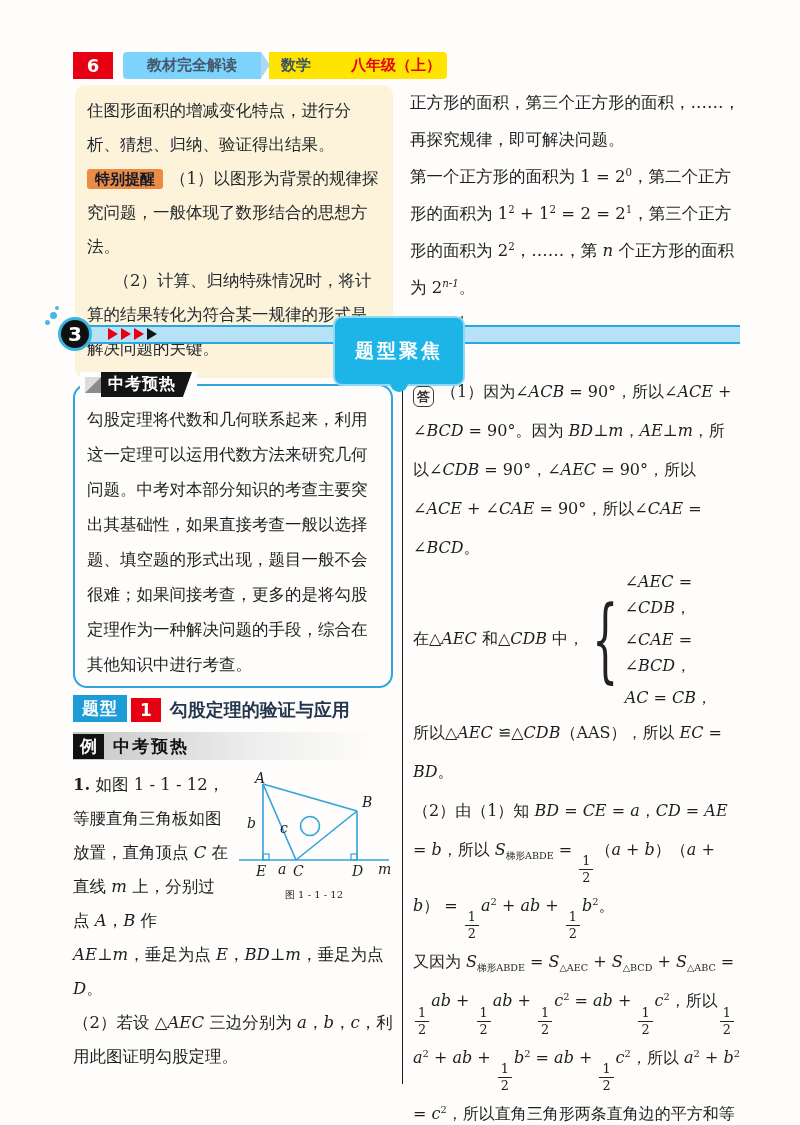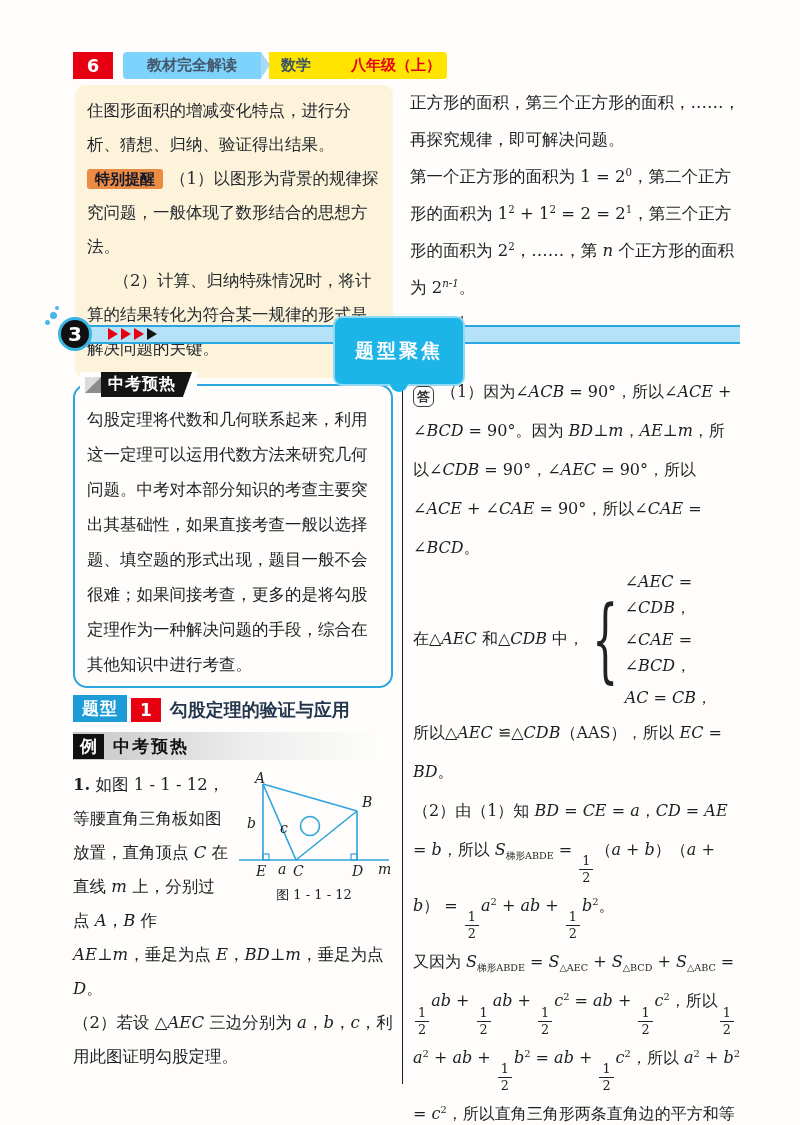--- a/index.html
+++ b/index.html
@@ -79,21 +79,21 @@
              margin-left:4px;font-family:"DejaVu Sans",sans-serif;}
   .topic-title{color:#23364d;font-weight:bold;font-size:18px;margin-left:9px;}
 
   .exrow{display:flex;align-items:center;margin-top:10px;height:28px;
          background:linear-gradient(to right,#c7c7c7,#ededed 55%,#fefdfb 95%);}
   .ex-label{background:#111;color:#fff;font-weight:bold;font-size:17px;padding:1px 7px;flex:none;}
   .ex-source{font-weight:bold;font-size:17px;color:#111;margin-left:9px;letter-spacing:2px;}
 
   .prob{margin-top:8px;}
   .fig{float:right;width:158px;margin:2px 0 2px 5px;text-align:center;}
-  .figcap{font-size:13px;margin-top:0;line-height:22px;}
+  .figcap{font-size:10px;margin-top:0;line-height:22px;}
   .fig svg{display:block;}
 
   .sec2-right{position:absolute;left:413px;top:372px;width:327px;}
   .sec2-right p{margin:0;font-size:16px;line-height:39px;}
   .system{display:flex;align-items:center;margin:2px 0;}
   .sys-intro{font-size:16px;white-space:nowrap;}
   .brace{font-size:92px;font-weight:normal;line-height:0.9;transform:scaleX(0.45);
          margin:0 -10px 0 -8px;color:#222;flex:none;}
   .sys-lines{display:flex;flex-direction:column;gap:5px;font-size:16px;line-height:1.65;}
 

